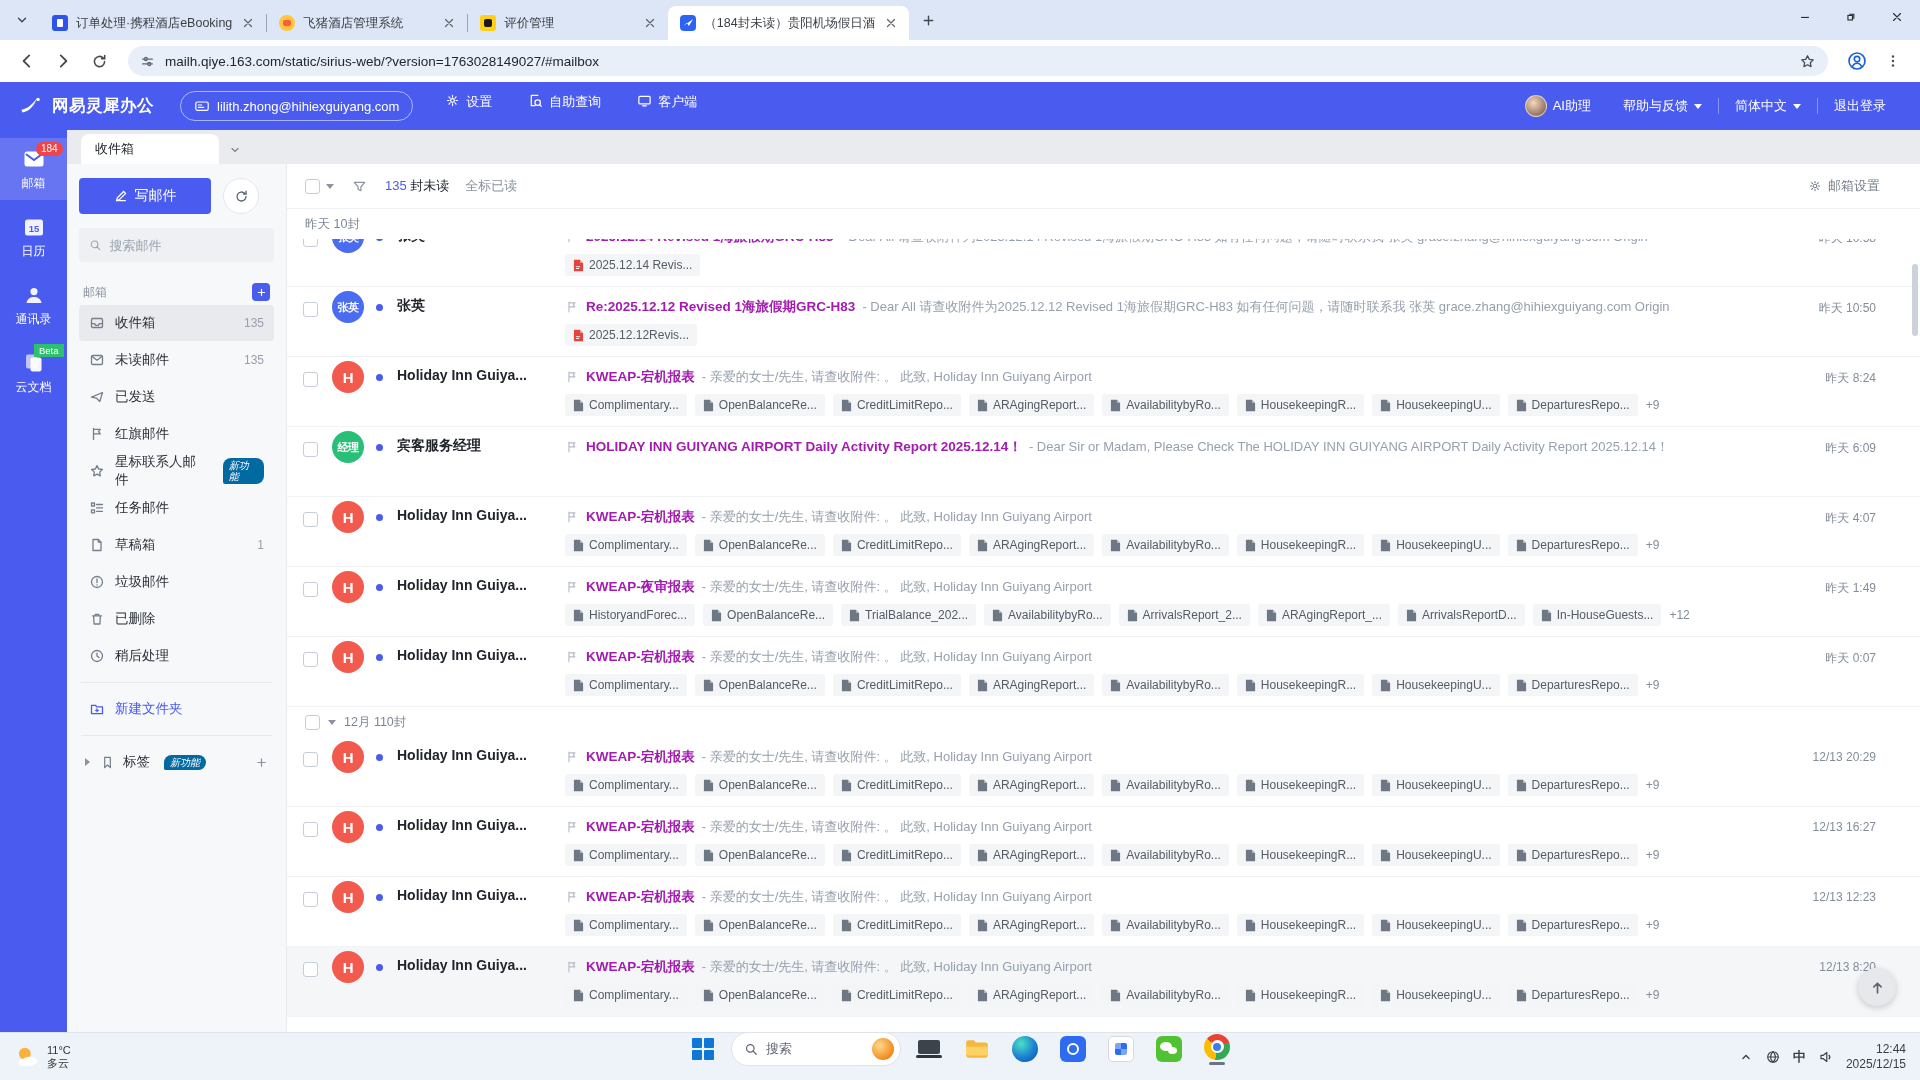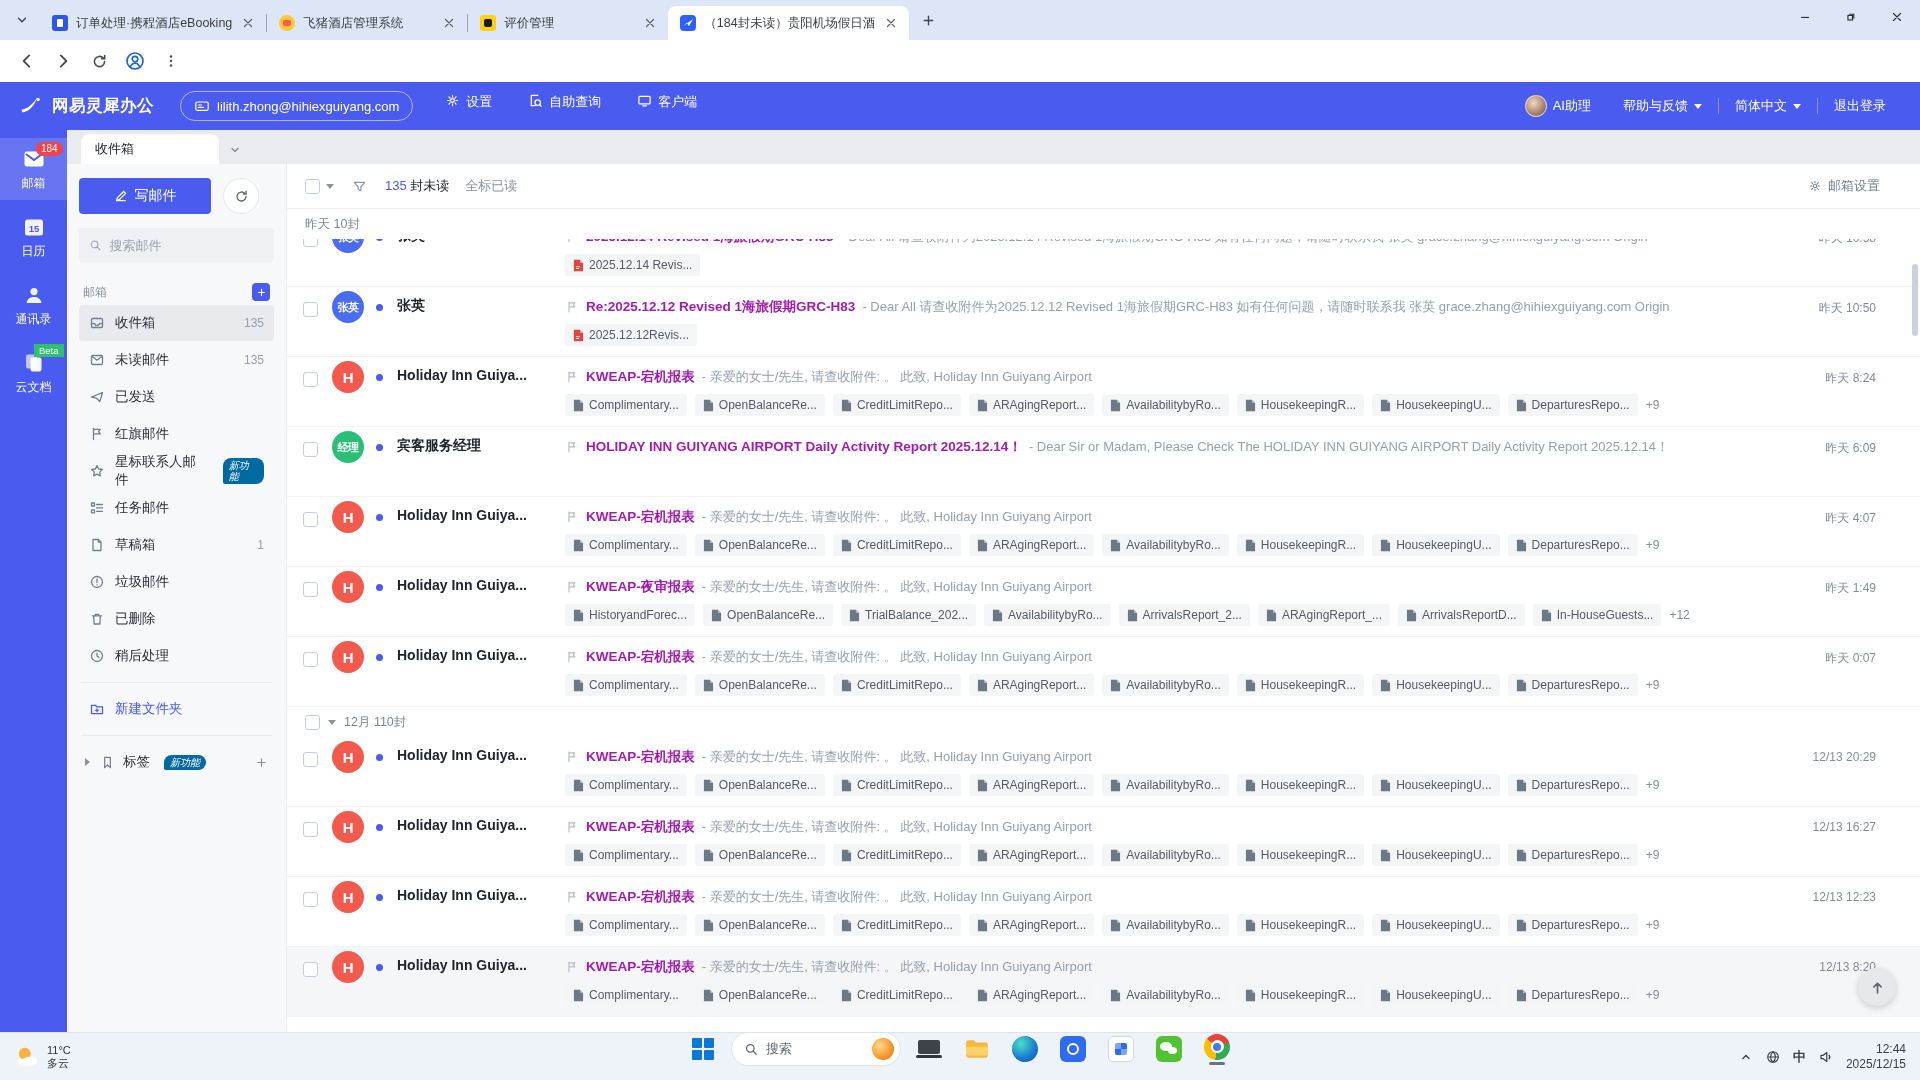--- a/index.html
+++ b/index.html
@@ -256,20 +256,35 @@
       <svg width="18" height="18" viewBox="0 0 16 16" fill="none" stroke="currentColor" stroke-width="1.6" stroke-linecap="round" stroke-linejoin="round">
         <path d="M6 3l5 5-5 5"></path>
       </svg>
     </div>
   <div class="navbtn">
       <svg width="17" height="17" viewBox="0 0 16 16" fill="none" stroke="currentColor" stroke-width="1.5" stroke-linecap="round">
         <path d="M12.8 8A4.8 4.8 0 1 1 11.4 4.6"></path>
         <path d="M12.9 2.4v2.9h-2.9"></path>
       </svg>
     </div>
+  <div class="urlpill">
+    <span>
+        <svg width="15" height="15" viewBox="0 0 16 16" fill="none" stroke="currentColor" stroke-width="1.3" stroke-linecap="round">
+          <path d="M2.8 5.4h10.4M2.8 10.6h10.4"></path>
+          <circle cx="6.2" cy="5.4" r="1.7"></circle>
+          <circle cx="9.8" cy="10.6" r="1.7"></circle>
+        </svg>
+      </span>
+    <span class="urltext">mailh.qiye.163.com/static/sirius-web/?version=1763028149027/#mailbox</span>
+    <span style="color:#474b50;">
+        <svg width="17" height="17" viewBox="0 0 16 16" fill="none" stroke="currentColor" stroke-width="1.2" stroke-linejoin="round">
+          <path d="M8 2.6l1.7 3.4 3.7.5-2.7 2.6.6 3.7L8 11.1l-3.3 1.7.6-3.7-2.7-2.6 3.7-.5z"></path>
+        </svg>
+      </span>
+  </div>
   <div class="navbtn" style="color:#1a62d8;">
       <svg width="22" height="22" viewBox="0 0 16 16" fill="none" stroke="currentColor" stroke-width="1.2">
         <circle cx="8" cy="8" r="5.8"></circle>
         <circle cx="8" cy="6.6" r="2"></circle>
         <path d="M4.6 12.2c.7-1.7 1.9-2.6 3.4-2.6s2.7.9 3.4 2.6"></path>
       </svg>
     </div>
   <div class="navbtn">
       <svg width="16" height="16" viewBox="0 0 16 16" fill="currentColor">
         <circle cx="8" cy="3.5" r="1.2"></circle>

